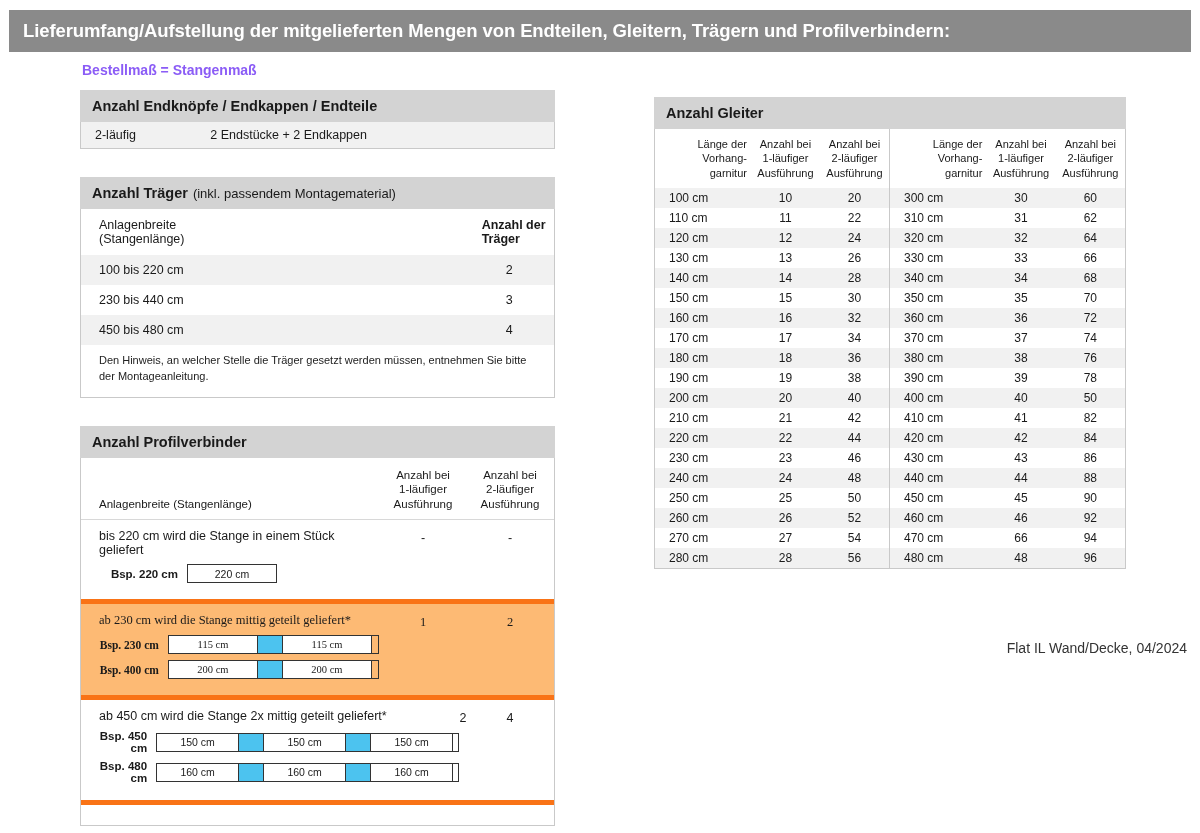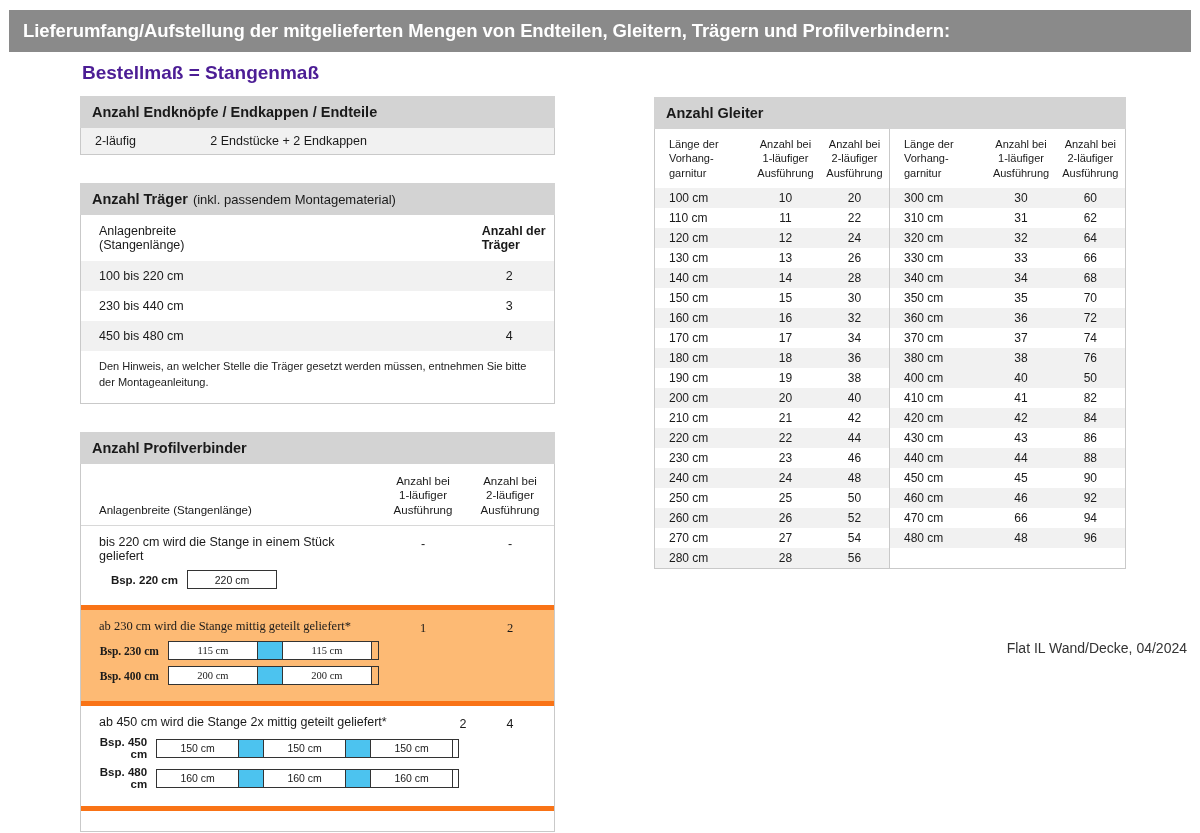--- a/index.html
+++ b/index.html
@@ -41,23 +41,23 @@
   }
 
   
   .left-col {
     position: absolute;
     left: 80px;
     top: 62px;
     width: 475px;
   }
   .red-note {
-    color: #4c1d95;
+    color: #8b5cf6;
     font-weight: bold;
-    font-size: 19px;
+    font-size: 14px;
     margin: 0 0 12px 2px;
   }
   .section-head {
     background: #d3d3d3;
     height: 32px;
     display: flex;
     align-items: center;
     padding-left: 12px;
     font-size: 14.5px;
     font-weight: bold;
@@ -225,21 +225,21 @@
     font-size: 12px;
   }
   .gl-table th {
     font-weight: normal;
     font-size: 11px;
     line-height: 1.3;
     padding: 8px 4px 8px 4px;
     vertical-align: bottom;
     text-align: center;
   }
-  .gl-table th.c1 { text-align: left; padding-left: 14px; width: 41%; }
+  .gl-table th.c1 { text-align: right; padding-left: 14px; width: 41%; }
   .gl-table td {
     padding: 3px 4px;
     text-align: center;
     font-size: 12px;
   }
   .gl-table td.c1 { text-align: left; padding-left: 14px; }
   .gl-table tr.alt td { background: #f1f1f1; }
 
   
   .footer {
@@ -562,20 +562,25 @@
               <tr>
                 <td class="c1">370 cm</td>
                 <td>37</td>
                 <td>74</td>
               </tr>
               <tr class="alt">
                 <td class="c1">380 cm</td>
                 <td>38</td>
                 <td>76</td>
               </tr>
+              <tr>
+                <td class="c1">390 cm</td>
+                <td>39</td>
+                <td>78</td>
+              </tr>
               <tr class="alt">
                 <td class="c1">400 cm</td>
                 <td>40</td>
                 <td>50</td>
               </tr>
               <tr>
                 <td class="c1">410 cm</td>
                 <td>41</td>
                 <td>82</td>
               </tr>

